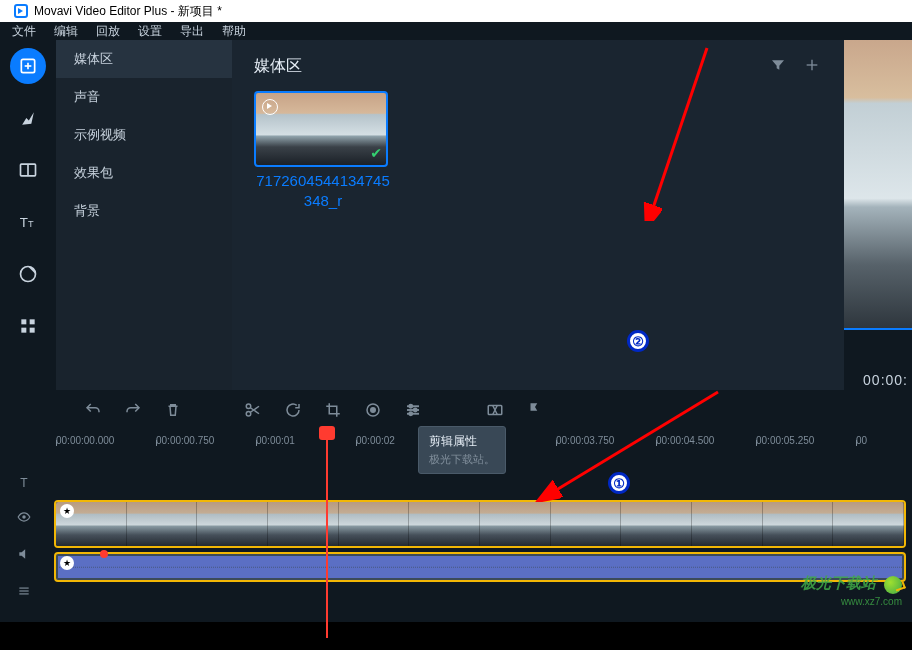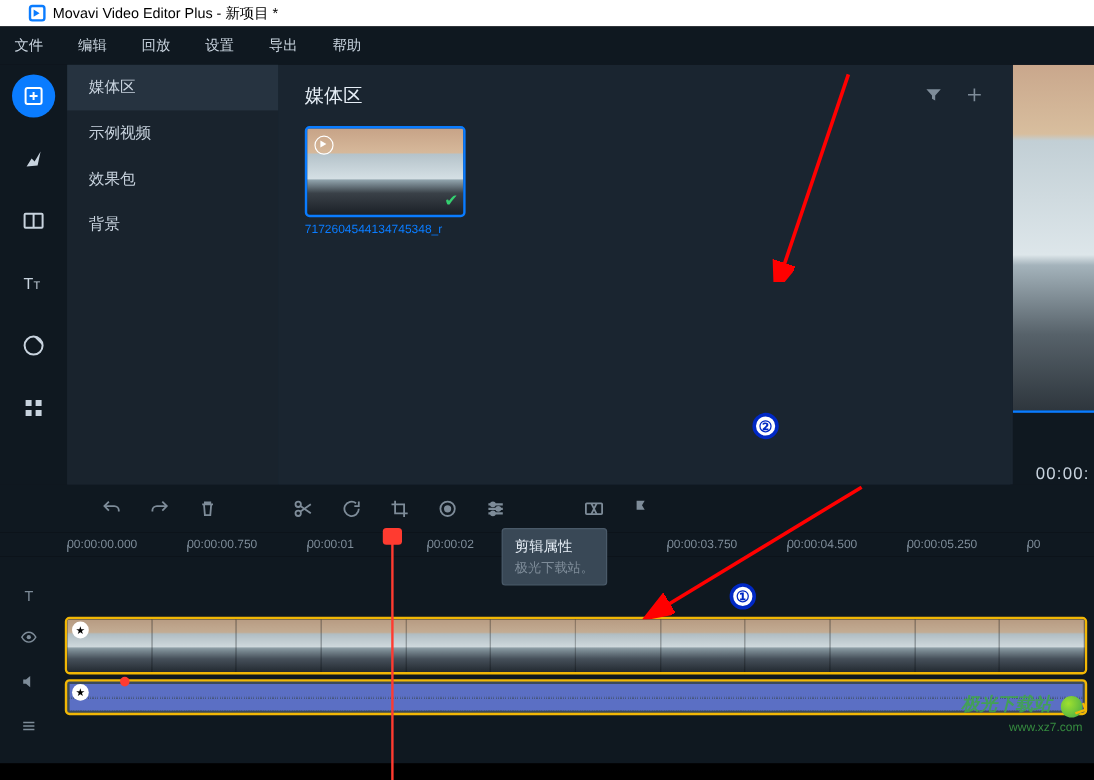--- a/index.html
+++ b/index.html
@@ -8,44 +8,44 @@
     --bg-panel:#19232d;
     --bg-light:#263340;
     --border:#2a3745;
     --text:#c8d3de;
     --text-dim:#7e8c99;
     --accent:#0a7cff;
     --track:#2a3745;
   }
   *{box-sizing:border-box;margin:0;padding:0;font-family:"Microsoft YaHei",Arial,sans-serif;user-select:none}
   body{width:912px;height:650px;overflow:hidden;background:#000;font-size:12px;color:var(--text)}
-  .titlebar{height:22px;background:#fff;color:#000;display:flex;align-items:center;padding:0 24px;gap:6px}
+  .titlebar{height:22px;background:#fff;color:#000;display:flex;align-items:center;padding:0 14px;gap:6px}
   .titlebar-icon{width:14px;height:14px;border:2px solid #0a7cff;border-radius:3px;position:relative}
   .titlebar-icon:before{content:"";position:absolute;left:2px;top:2px;border-left:5px solid #0a7cff;border-top:3px solid transparent;border-bottom:3px solid transparent}
-  .menubar{height:32px;background:var(--bg-dark);display:flex;align-items:center;gap:29px;padding:0 12px}
+  .menubar{height:18px;background:var(--bg-dark);display:flex;align-items:center;gap:18px;padding:0 12px}
   .menubar span{color:var(--text);font-size:12px}
   .main{display:flex;height:350px;background:var(--bg)}
   .rail{width:56px;background:var(--bg-dark);display:flex;flex-direction:column;align-items:center;padding-top:8px;gap:16px}
   .rail-btn{width:36px;height:36px;border-radius:50%;display:flex;align-items:center;justify-content:center;color:var(--text)}
   .rail-btn.active{background:var(--accent);color:#fff}
   .rail-btn svg{width:20px;height:20px}
   .sidepanel{width:176px;background:var(--bg-panel)}
   .sidepanel-item{padding:10px 18px;color:var(--text);font-size:13px}
   .sidepanel-item.sel{background:var(--bg-light)}
   .media-pane{flex:1;padding:16px 22px;position:relative;background:var(--bg)}
   .media-header{display:flex;align-items:center;justify-content:space-between;margin-bottom:14px}
   .media-title{font-size:16px;color:#e6eef6;font-weight:500}
   .media-tools{display:flex;gap:18px;color:var(--text-dim)}
   .clip{width:138px}
   .clip-thumb{width:134px;height:76px;border:2px solid var(--accent);border-radius:4px;position:relative;overflow:hidden;
     background:linear-gradient(to bottom,#c7a387 0%,#d6b89a 28%,#b5c3ca 30%,#d4dfe4 58%,#8fa2ab 60%,#3a4148 75%,#1a2027 100%)}
   .clip-thumb:before{content:"";position:absolute;left:6px;top:6px;width:14px;height:14px;border:1px solid #fff;border-radius:50%}
   .clip-thumb:after{content:"";position:absolute;left:11px;top:10px;border-left:5px solid #fff;border-top:3px solid transparent;border-bottom:3px solid transparent}
   .clip-thumb .chk{position:absolute;right:4px;bottom:4px;color:#34d070;font-size:14px}
-  .clip-name{color:var(--accent);font-size:10px;padding:4px 0;word-break:break-all;line-height:1.35}
+  .clip-name{color:var(--accent);font-size:15px;text-align:center;padding:4px 0;word-break:break-all;line-height:1.35}
   .preview{width:68px;background:var(--bg-dark);margin-left:2px;position:relative;overflow:hidden}
   .preview-img{width:100%;height:290px;
     background:linear-gradient(to bottom,#c9a78c 0%,#d8be9e 20%,#c2cfd5 22%,#dde6ea 55%,#a4b3bb 58%,#57626a 78%,#2e363d 100%);
     border-bottom:2px solid var(--accent)}
   .preview-time{position:absolute;right:4px;bottom:2px;color:var(--text);font-size:14px;letter-spacing:1px}
   .timeline-tools{height:40px;background:var(--bg-dark);display:flex;align-items:center;padding:0 20px;gap:20px;position:relative}
   .tool-group{display:flex;align-items:center;gap:6px}
   .tool-btn{width:34px;height:34px;display:flex;align-items:center;justify-content:center;color:var(--text-dim)}
   .tool-btn svg{width:18px;height:18px}
   .tooltip{position:absolute;left:418px;top:36px;background:#394856;border:1px solid #4a5a69;border-radius:3px;padding:6px 10px;z-index:20;white-space:nowrap}
@@ -62,21 +62,21 @@
   .track-clip{height:48px;margin:0 6px;border:2px solid #f2b705;border-radius:4px;position:relative;overflow:hidden;display:flex}
   .vframe{flex:1;min-width:0;background:linear-gradient(to bottom,#b79b82 0%,#c3ac93 25%,#b0bdc3 28%,#ced8dc 52%,#8899a1 55%,#46505a 75%,#232a31 100%);border-right:1px solid rgba(0,0,0,0.25)}
   .star{position:absolute;left:4px;top:2px;width:14px;height:14px;background:#fff;border-radius:50%;display:flex;align-items:center;justify-content:center;color:#000;font-size:9px;z-index:2}
   .track-audio{height:30px;margin:4px 6px 0;border:2px solid #f2b705;border-radius:4px;background:#3b4a5a;position:relative;overflow:hidden}
   .wave{position:absolute;inset:2px;background:
     repeating-linear-gradient(90deg,#5b6fc4 0 1px,transparent 1px 2px),
     linear-gradient(to top,#5b6fc4 45%,rgba(91,111,196,0.35) 45%,#5b6fc4 55%)}
   .dot-red{position:absolute;left:52px;top:100px;width:8px;height:8px;background:#ff3b30;border-radius:50%;z-index:6}
   .arrow-red{position:absolute;stroke:#ff0000;fill:#ff0000;z-index:14}
   .badge{position:absolute;width:22px;height:22px;border:3px solid #0028c4;border-radius:50%;background:#fff;color:#0028c4;font-weight:bold;display:flex;align-items:center;justify-content:center;font-size:13px;z-index:16}
-  .watermark{position:absolute;right:10px;bottom:24px;text-align:right;pointer-events:none}
+  .watermark{position:absolute;right:10px;bottom:14px;text-align:right;pointer-events:none}
   .watermark .l1{color:#3fa847;font-size:15px;font-weight:bold;opacity:.85;font-style:italic}
   .watermark .l2{color:#3fa847;font-size:10px;opacity:.8}
   .wm-icon{display:inline-block;width:18px;height:18px;border-radius:50%;background:radial-gradient(circle at 35% 35%,#9fe02f,#3fa847);margin-left:8px;vertical-align:middle;position:relative}
   .wm-icon:before{content:"";position:absolute;right:-3px;top:7px;width:8px;height:5px;border-right:2px solid #f2b705;border-bottom:2px solid #f2b705;transform:rotate(-20deg)}
 </style>
 </head>
 <body>
 
 <div class="titlebar">
   <span class="titlebar-icon"></span>
@@ -130,20 +130,21 @@
           <rect x="4" y="4" width="6" height="6"></rect>
           <rect x="14" y="4" width="6" height="6"></rect>
           <rect x="4" y="14" width="6" height="6"></rect>
           <rect x="14" y="14" width="6" height="6"></rect>
         </svg>
     </div>
   </div>
 
   <div class="sidepanel">
     <div class="sidepanel-item sel">媒体区</div>
+    <div class="sidepanel-item">声音</div>
     <div class="sidepanel-item">示例视频</div>
     <div class="sidepanel-item">效果包</div>
     <div class="sidepanel-item">背景</div>
   </div>
 
   <div class="media-pane">
     <div class="media-header">
       <div class="media-title">媒体区</div>
       <div class="media-tools">
         <span>

